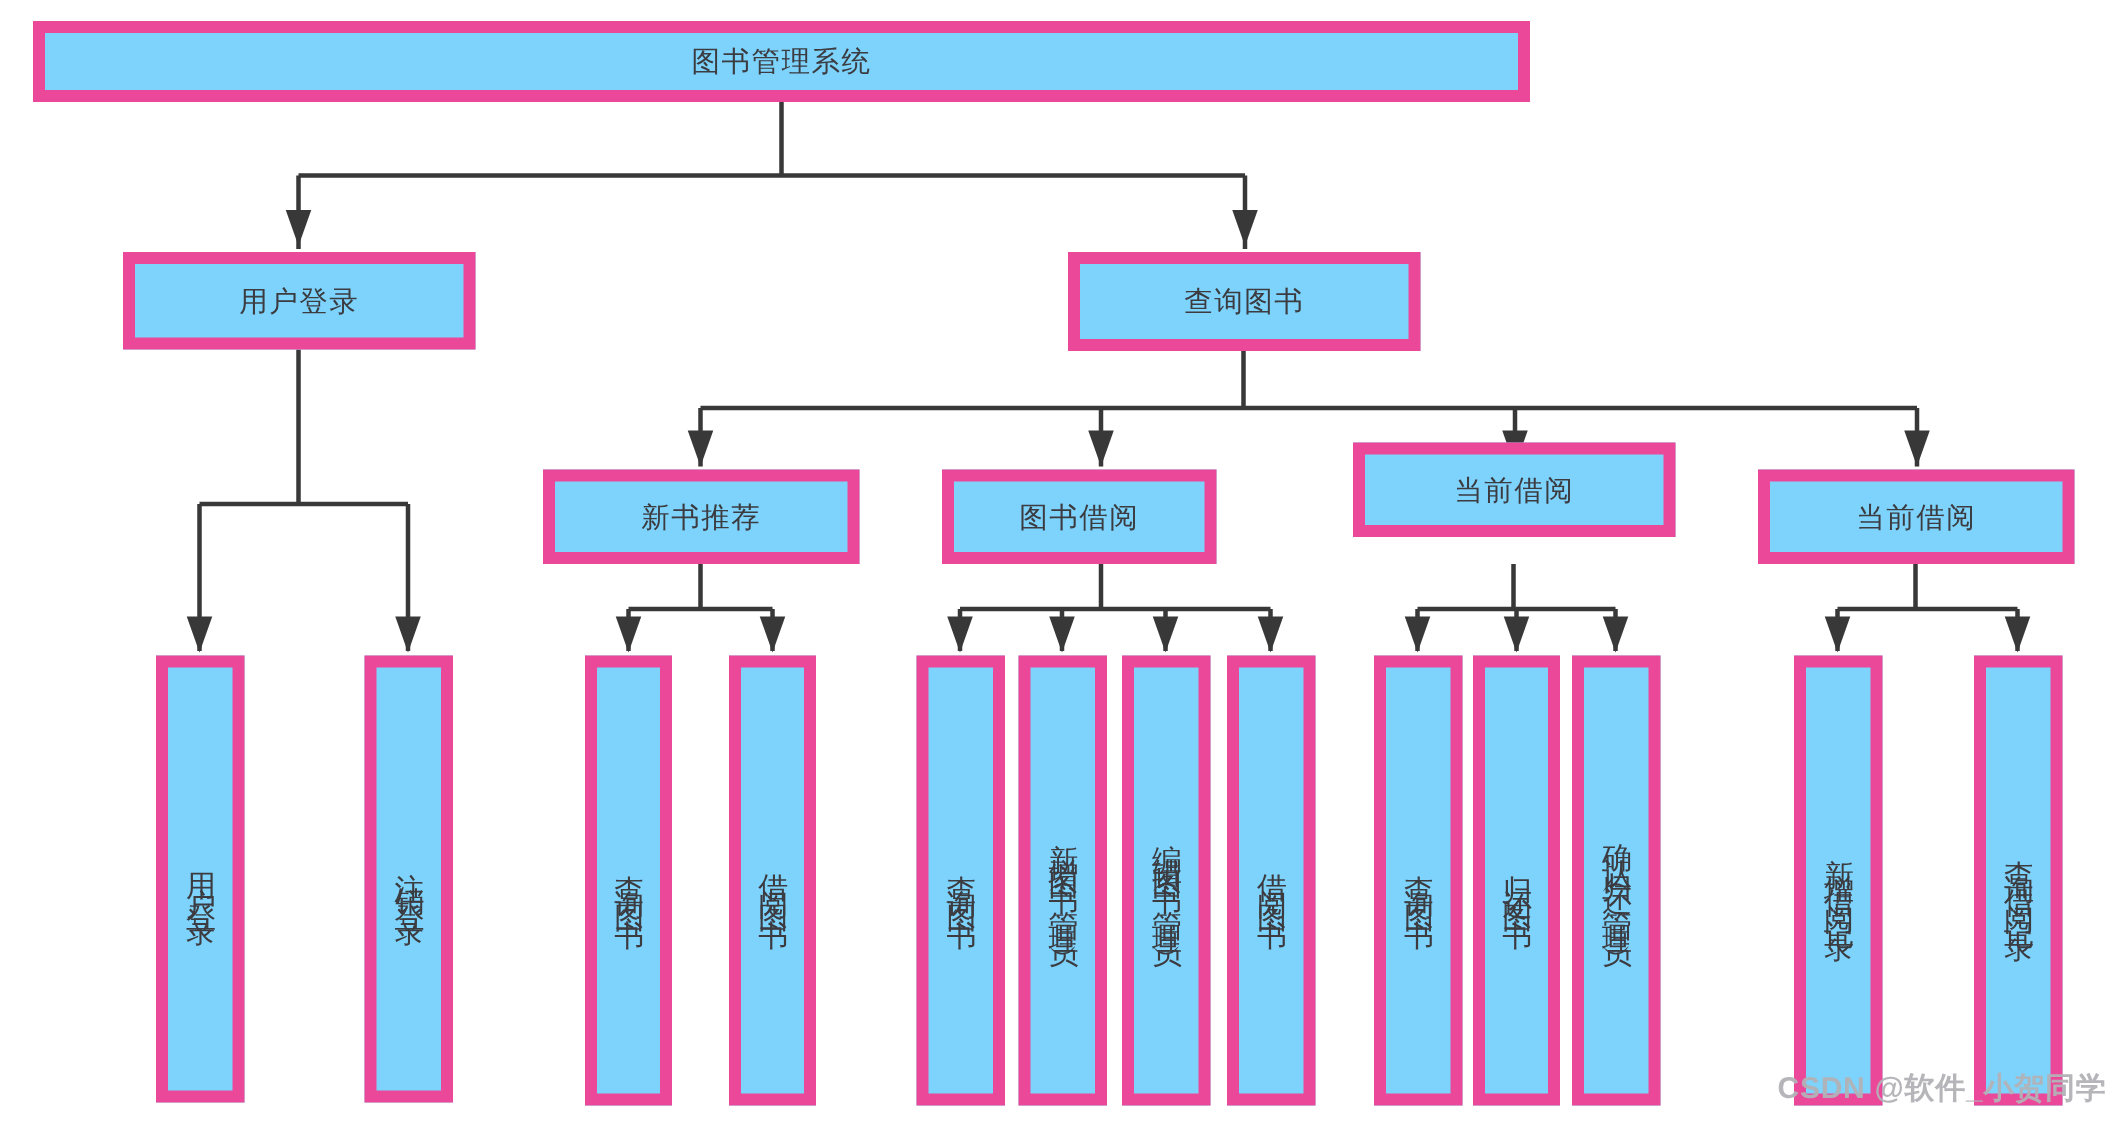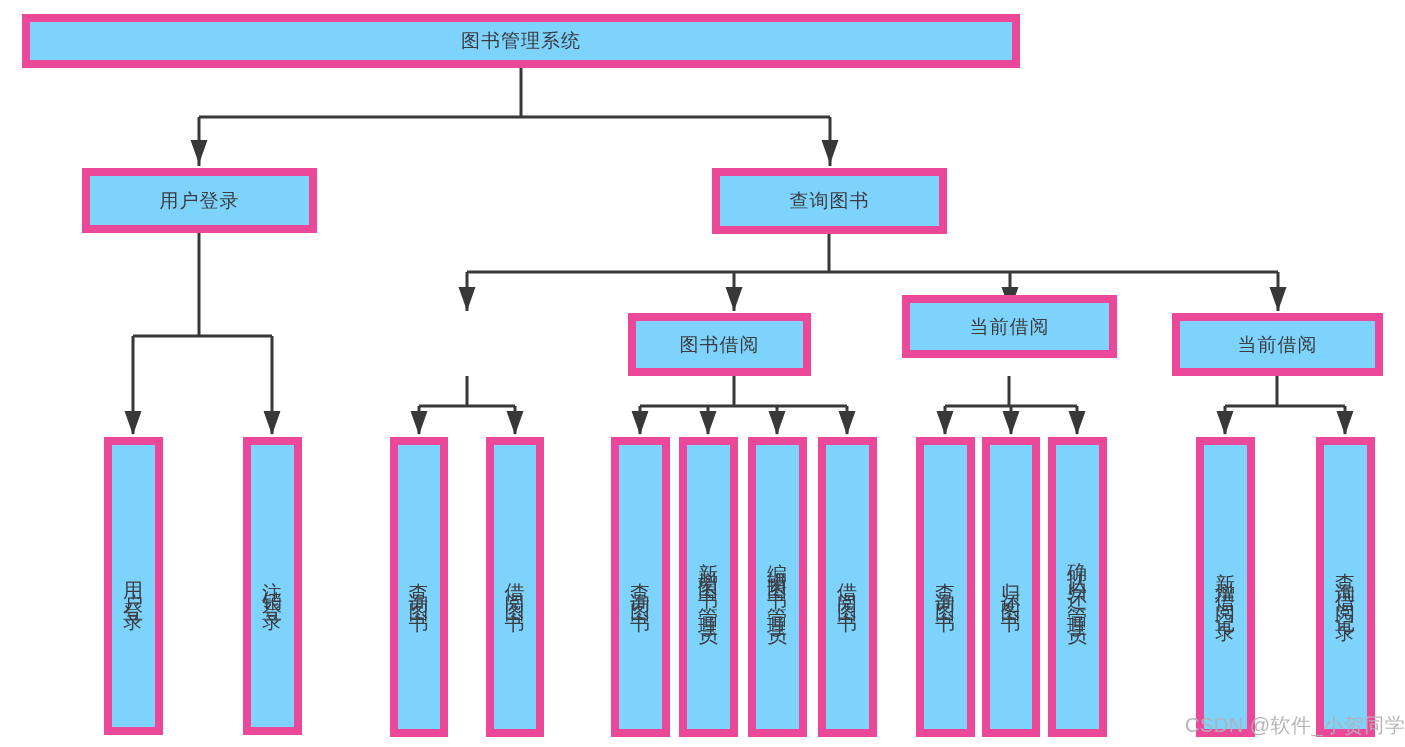--- a/index.html
+++ b/index.html
@@ -50,20 +50,21 @@
   }
   #watermark {
     position: absolute;
     left: 1185px;
     top: 712px;
     z-index: 3;
     font-size: 20px;
     color: rgba(178, 178, 182, 0.95);
     letter-spacing: 0.5px;
     white-space: nowrap;
+    font-weight: bold;
   }
 </style>
 </head>
 <body>
 
 <div id="canvas">
 
   <svg id="wires" viewBox="0 0 1405 747" xmlns="http://www.w3.org/2000/svg">
     <g stroke="#383838" stroke-width="3" fill="none">
 
@@ -108,20 +109,23 @@
     <span class="lbl">图书管理系统</span>
   </div>
 
   <div class="node" style="left:82px;top:168px;width:235px;height:65px">
     <span class="lbl">用户登录</span>
   </div>
   <div class="node" style="left:712px;top:168px;width:235px;height:66px">
     <span class="lbl">查询图书</span>
   </div>
 
+  <div class="node" style="left:362px;top:313px;width:211px;height:63px">
+    <span class="lbl">新书推荐</span>
+  </div>
   <div class="node" style="left:628px;top:313px;width:183px;height:63px">
     <span class="lbl">图书借阅</span>
   </div>
   <div class="node" style="left:902px;top:295px;width:215px;height:63px">
     <span class="lbl">当前借阅</span>
   </div>
   <div class="node" style="left:1172px;top:313px;width:211px;height:63px">
     <span class="lbl">当前借阅</span>
   </div>
 

